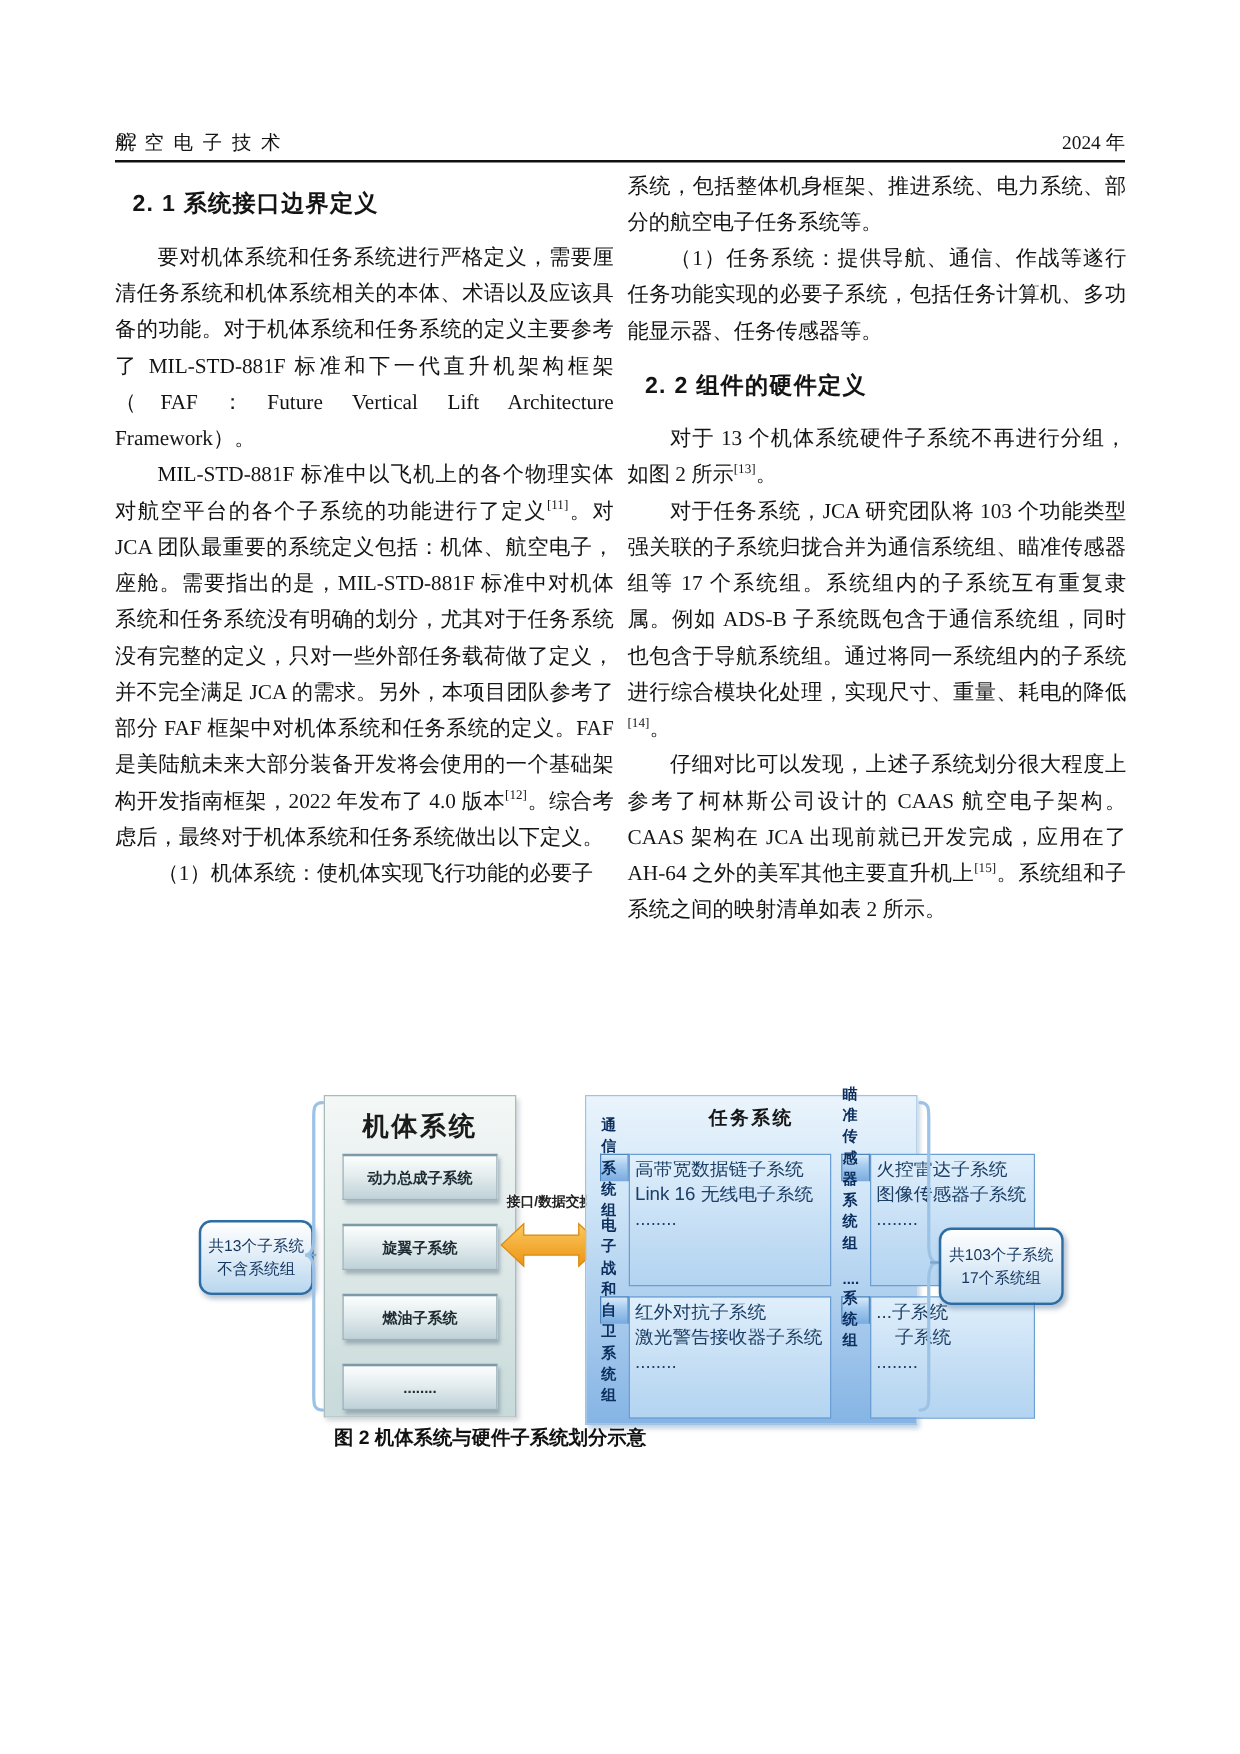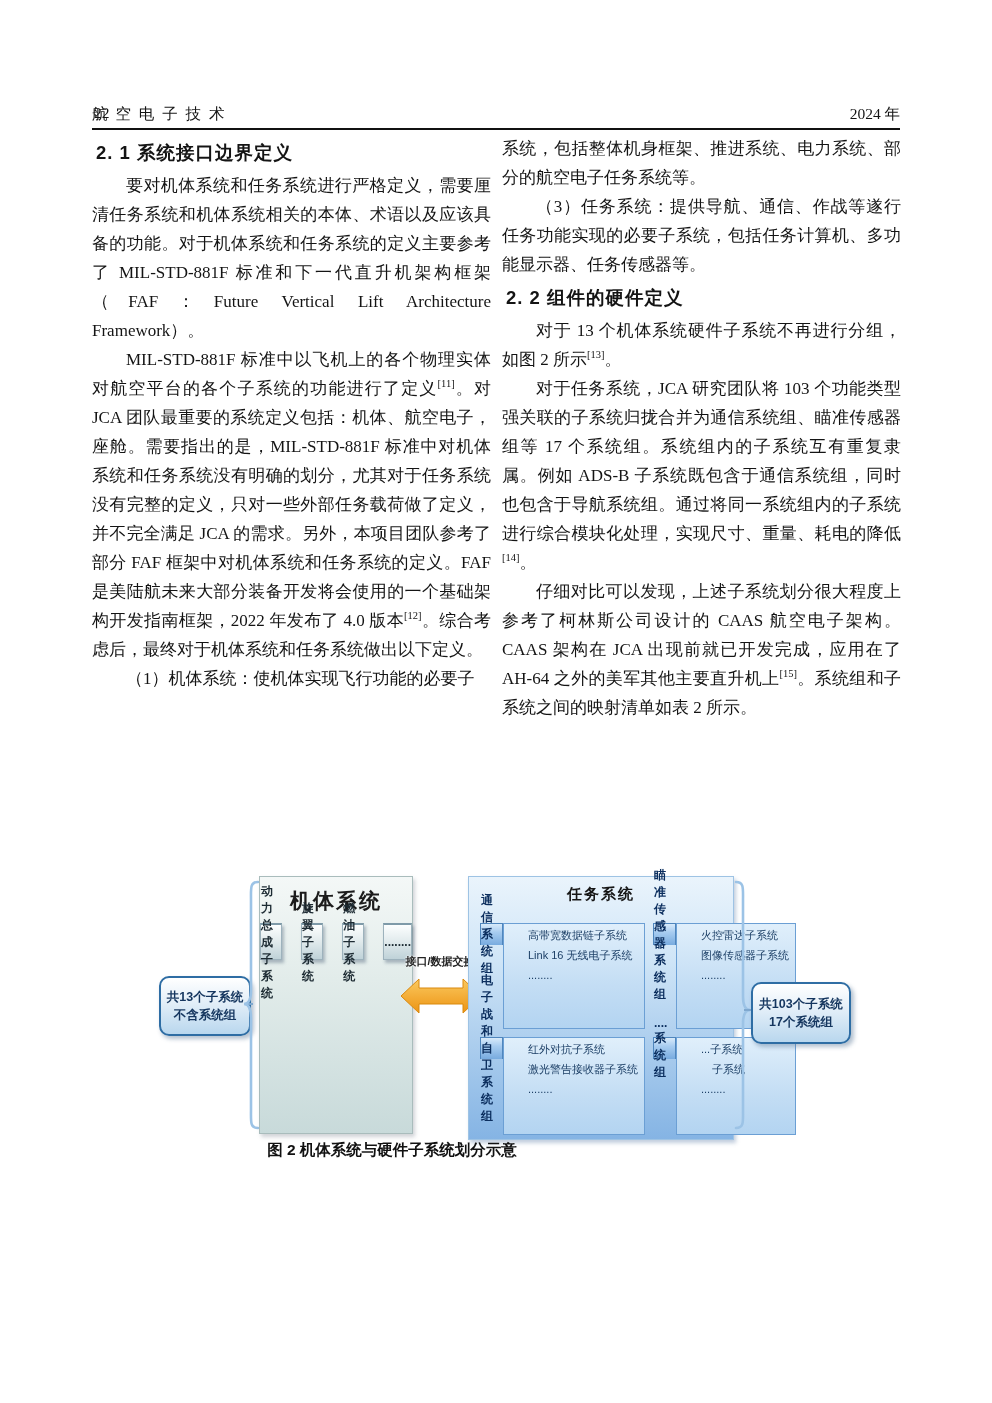--- a/index.html
+++ b/index.html
@@ -13,44 +13,44 @@
   .runhead .jtitle{position:absolute;left:0;right:15px;top:0;text-align:left;letter-spacing:2px;}
   .runhead .year{position:absolute;right:0;top:0;}
   .headrule{position:absolute;left:92px;right:92px;top:128px;height:2px;background:#111;}
   
   .col{position:absolute;top:134px;width:399px;font-size:17px;line-height:29px;text-align:justify;text-justify:inter-ideograph;}
   #col-left{left:92px;}
   #col-right{left:502px;}
   .col p{margin:0;text-indent:2em;}
   .col p.noindent{text-indent:0;}
   .col h2{
-    margin:4px;font-size:18.5px;line-height:29px;font-weight:bold;text-indent:0;
+    margin:14px;font-size:18.5px;line-height:29px;font-weight:bold;text-indent:0;
     font-family:"Liberation Sans","DejaVu Sans",sans-serif;letter-spacing:1px;
   }
   .col sup{font-size:10.5px;line-height:0;vertical-align:super;}
   
   .fig{position:absolute;left:0;top:868px;width:992px;height:302px;font-family:"Liberation Sans","DejaVu Sans",sans-serif;}
   .fig .abs{position:absolute;}
   
   .callout{
     border:2px solid #2e6da4;border-radius:10px;
     background:linear-gradient(180deg,#ffffff 0%,#e2eef8 45%,#b9d7ee 100%);
     box-shadow:2.5px 3px 4px rgba(90,120,150,.45);
     display:flex;flex-direction:column;align-items:center;justify-content:center;
-    font-size:12.5px;font-weight:bold;color:#15365f;line-height:18px;text-align:center;
+    font-size:12.5px;font-weight:normal;color:#15365f;line-height:18px;text-align:center;
   }
   .connector{position:absolute;height:2px;background:#7fa8cf;}
   
   .af-panel{
     left:259px;top:8px;width:152px;height:256px;
     background:linear-gradient(180deg,#f4f8f7 0%,#e2ecea 40%,#c8dada 100%);
     border:1px solid #a9bcbc;box-shadow:2px 3px 4px rgba(120,130,140,.35);
   }
   .af-title{margin-top:10px;text-align:center;font-size:21px;font-weight:bold;color:#1b1b1b;letter-spacing:2px;}
-  .af-boxes{position:absolute;left:0;top:46px;width:100%;display:flex;flex-direction:row;align-items:center;gap:19px;}
+  .af-boxes{position:absolute;left:0;top:46px;width:100%;display:flex;flex-direction:column;align-items:center;gap:19px;}
   .af-box{
     width:122px;height:34px;display:flex;align-items:center;justify-content:center;
     background:linear-gradient(180deg,#fcfefe 0%,#e3ecee 45%,#bfd2d8 100%);
     border:1px solid #9db2bc;border-top:2px solid #7e9aa8;
     box-shadow:2px 3px 3px rgba(90,110,130,.45);
     font-size:12px;font-weight:600;color:#1d2b33;
   }
   
   .arrow-label{left:394px;top:86px;width:92px;text-align:center;font-size:11px;font-weight:bold;color:#222;
     text-shadow:0 0 2px #fff,0 0 2px #fff;}
@@ -64,23 +64,23 @@
   .ms-groups{position:absolute;left:11px;top:46px;width:242px;display:grid;grid-template-columns:1fr 1fr;grid-template-rows:106px 98px;gap:8px;}
   .group{display:flex;flex-direction:row;}
   .group-header{
     height:21px;flex:0 0 21px;display:flex;align-items:center;justify-content:center;
     background:linear-gradient(180deg,#d8eafa 0%,#a7ccf0 40%,#78abdf 100%);
     border:1px solid #4f86bd;border-bottom:none;
     font-size:12px;font-weight:bold;color:#0b2e5e;
   }
   .group-body{
     flex:1;background:linear-gradient(180deg,#e0effb 0%,#c3ddf4 60%,#b3d4f1 100%);
-    border:1px solid #6b9fd4;padding:5px 6px 3px 24px;
+    border:1px solid #6b9fd4;padding:5px 6px 3px 4px;
     display:flex;flex-direction:column;gap:7px;
-    font-size:11px;color:#1c3f66;line-height:13px;
+    font-size:15px;color:#1c3f66;line-height:13px;
   }
   .group-item{white-space:nowrap;overflow:hidden;}
   .caption{left:0;top:272px;width:784px;text-align:center;font-size:15.5px;font-weight:bold;color:#111;}
   svg{display:block;}
 </style>
 </head>
 <body>
 
 <div class="sheet">
 
@@ -92,21 +92,21 @@
   <div class="headrule"></div>
 
   <div class="col" id="col-left">
       <h2>2. 1 系统接口边界定义</h2>
       <p>要对机体系统和任务系统进行严格定义，需要厘清任务系统和机体系统相关的本体、术语以及应该具备的功能。对于机体系统和任务系统的定义主要参考了 MIL-STD-881F 标准和下一代直升机架构框架（FAF：Future Vertical Lift Architecture Framework）。</p>
       <p>MIL-STD-881F 标准中以飞机上的各个物理实体对航空平台的各个子系统的功能进行了定义<sup>[11]</sup>。对 JCA 团队最重要的系统定义包括：机体、航空电子，座舱。需要指出的是，MIL-STD-881F 标准中对机体系统和任务系统没有明确的划分，尤其对于任务系统没有完整的定义，只对一些外部任务载荷做了定义，并不完全满足 JCA 的需求。另外，本项目团队参考了部分 FAF 框架中对机体系统和任务系统的定义。FAF 是美陆航未来大部分装备开发将会使用的一个基础架构开发指南框架，2022 年发布了 4.0 版本<sup>[12]</sup>。综合考虑后，最终对于机体系统和任务系统做出以下定义。</p>
       <p>（1）机体系统：使机体实现飞行功能的必要子</p>
     </div>
   <div class="col" id="col-right">
       <p class="noindent">系统，包括整体机身框架、推进系统、电力系统、部分的航空电子任务系统等。</p>
-      <p>（3）任务系统：提供导航、通信、作战等遂行任务功能实现的必要子系统，包括任务计算机、多功能显示器、任务传感器等。</p>
+      <p>（1）任务系统：提供导航、通信、作战等遂行任务功能实现的必要子系统，包括任务计算机、多功能显示器、任务传感器等。</p>
       <h2>2. 2 组件的硬件定义</h2>
       <p>对于 13 个机体系统硬件子系统不再进行分组，如图 2 所示<sup>[13]</sup>。</p>
       <p>对于任务系统，JCA 研究团队将 103 个功能类型强关联的子系统归拢合并为通信系统组、瞄准传感器组等 17 个系统组。系统组内的子系统互有重复隶属。例如 ADS-B 子系统既包含于通信系统组，同时也包含于导航系统组。通过将同一系统组内的子系统进行综合模块化处理，实现尺寸、重量、耗电的降低<sup>[14]</sup>。</p>
       <p>仔细对比可以发现，上述子系统划分很大程度上参考了柯林斯公司设计的 CAAS 航空电子架构。CAAS 架构在 JCA 出现前就已开发完成，应用在了 AH-64 之外的美军其他主要直升机上<sup>[15]</sup>。系统组和子系统之间的映射清单如表 2 所示。</p>
     </div>
 
   <div class="fig">
 
     <div class="abs callout" style="left:159px;top:108px;width:88px;height:56px;" id="left-callout">
         <div>共13个子系统</div>

